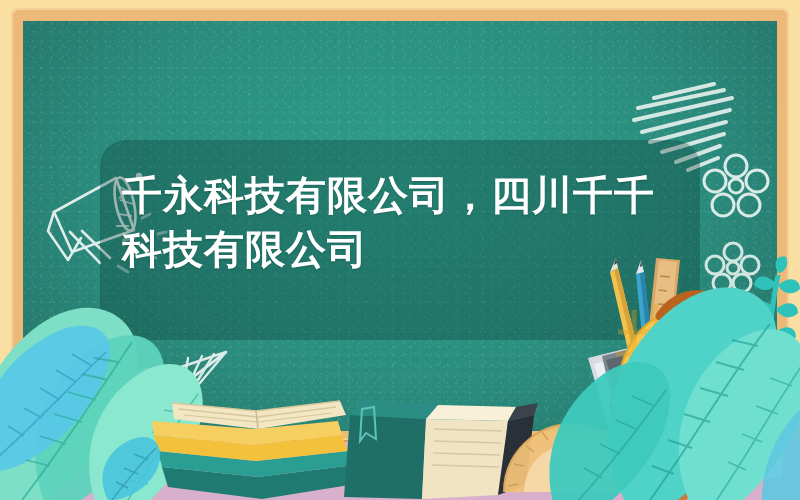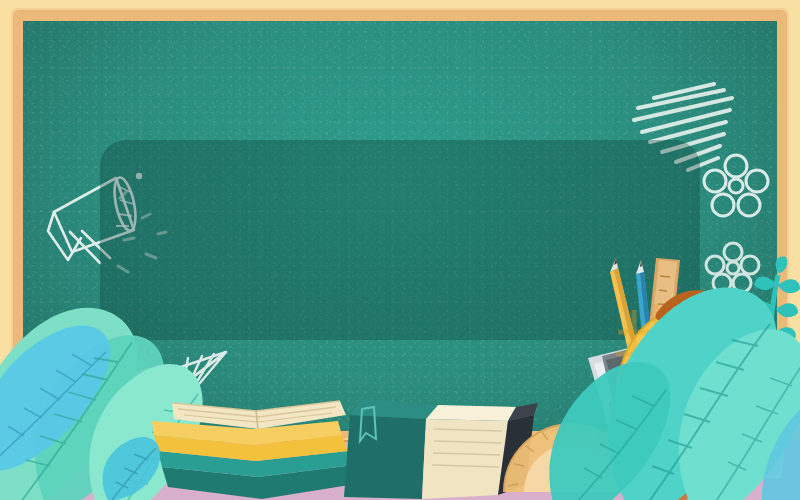--- a/index.html
+++ b/index.html
@@ -208,20 +208,21 @@
       <path d="M128 6 L86 38 L84 60 L96 44 Z"></path>
       <path d="M70 27 L95 43"></path>
       <path d="M90 12 L86 36 M104 10 L92 36 M116 8 L100 34"></path>
       <path d="M64 27 C50 18 34 26 36 38 C38 49 56 49 58 38 C60 27 40 22 26 32 C16 39 8 40 2 36"></path>
     </g>
     <circle cx="54" cy="6" r="2" fill="#eef6f3" opacity=".75"></circle>
   </svg>
 
   <div class="text-panel"></div>
 
+  <div class="headline">千永科技有限公司，四川千千科技有限公司</div>
 
   <svg class="obj leaf-left-wrap" viewBox="0 0 330 240">
     <g>
       <path d="M44 238 C0 180 6 96 70 42 C120 0 168 18 176 54 C186 100 140 172 86 210 C70 222 56 232 44 238 Z" fill="#7ddfc6"></path>
       <path d="M92 226 C62 176 72 104 124 64 C166 32 200 44 204 76 C210 118 170 178 124 208 C112 216 102 222 92 226 Z" fill="#5ed3bd" opacity=".95"></path>
       <path d="M150 240 C118 196 122 130 168 92 C204 62 238 72 242 104 C248 144 212 198 170 226 C163 231 156 236 150 240 Z" fill="#8ae8cf"></path>
       <path d="M24 180 C10 130 36 72 92 44 C126 27 152 38 150 64 C147 102 106 152 62 174 C48 181 34 182 24 180 Z" fill="#58c8e8" opacity=".9"></path>
 
       <g stroke="#2aa894" stroke-width="1.8" fill="none" opacity=".65">
         <path d="M172 52 C140 100 104 156 50 226"></path>

